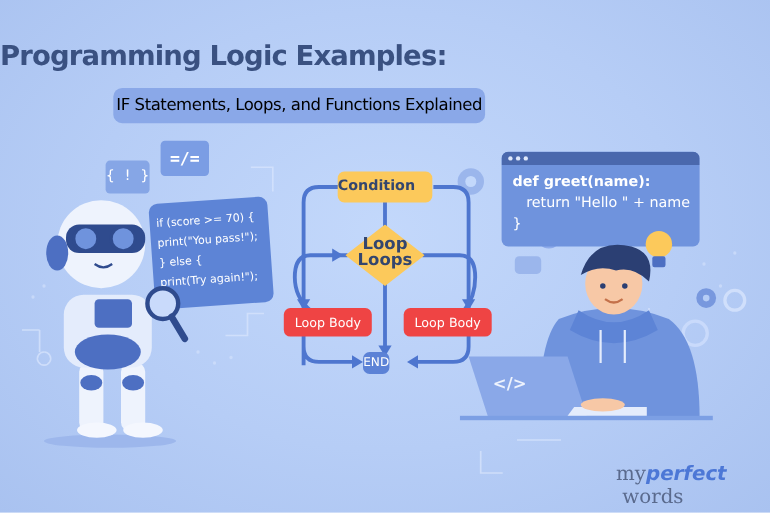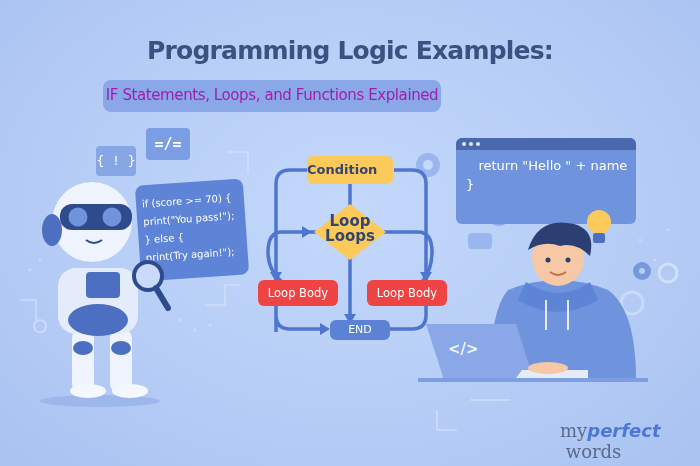--- a/index.html
+++ b/index.html
@@ -4,31 +4,31 @@
 <style>
   * { box-sizing: border-box; margin: 0; padding: 0; }
   html, body { width: 700px; height: 466px; overflow: hidden; }
   body {
     background: radial-gradient(ellipse at 50% 45%, #c3d8fb 0%, #b6cdf6 55%, #a9c2f0 100%);
     font-family: "Liberation Sans", sans-serif;
     position: relative;
   }
   .abs { position: absolute; }
   .title {
-    left: 0; width: 700px; top: 36px; text-align: center;
+    left: 0; width: 700px; top: 36px; 
     font-family: "DejaVu Sans", sans-serif; font-weight: bold;
     font-size: 25px; color: #3a5181; letter-spacing: -0.8px;
   }
   .subtitle-pill {
     left: 103px; top: 80px; width: 338px; height: 32px;
     background: #8aa8e8; border-radius: 8px;
   }
   .subtitle {
     left: 103px; top: 86px; width: 338px; text-align: center;
-    font-family: "DejaVu Sans", sans-serif; font-size: 15px; color: #a21caf;
+    font-family: "DejaVu Sans", sans-serif; font-size: 15px; color: #000000;
     letter-spacing: -0.4px;
   }
   .code-card {
     background: #5d84d6; border-radius: 8px; color: #ffffff;
     font-family: "DejaVu Sans", sans-serif;
   }
   .if-card {
     left: 138px; top: 182px; width: 108px; height: 96px;
     transform: rotate(-4deg); padding: 10px 6px;
     font-size: 10px; line-height: 18px;
@@ -148,29 +148,30 @@
 <svg class="abs" style="left:314px;top:204px" width="72" height="56">
   <polygon points="36,0 72,28 36,56 0,28" fill="#fcc95b"></polygon>
 </svg>
 <div class="abs" style="left:314px;top:214px;width:72px;text-align:center;font-family:'DejaVu Sans',sans-serif;font-weight:bold;font-size:15px;line-height:15px;color:#34466e;">
   <div>Loop</div>
   <div>Loops</div>
 </div>
 
 <div class="abs node-blue" style="left:258px;top:280px;width:80px;height:26px;border-radius:6px;text-align:center;line-height:26px;font-size:11.5px;">Loop Body</div>
 <div class="abs node-blue" style="left:367px;top:280px;width:80px;height:26px;border-radius:6px;text-align:center;line-height:26px;font-size:11.5px;">Loop Body</div>
-<div class="abs node-blue" style="left:330px;top:320px;width:60px;height:20px;border-radius:6px;text-align:center;line-height:20px;font-size:11px;background:#5c82d6;">END</div>
+<div class="abs node-blue" style="left:330px;top:320px;width:24px;height:20px;border-radius:6px;text-align:center;line-height:20px;font-size:11px;background:#5c82d6;">END</div>
 
 <div class="abs fn-window">
   <div class="fn-titlebar">
     <span class="dot" style="left:6px"></span>
     <span class="dot" style="left:13px"></span>
     <span class="dot" style="left:20px"></span>
   </div>
   <div class="fn-code">
+    <div style="font-weight:bold;">def greet(name):</div>
     <div style="white-space:pre;">   return "Hello " + name</div>
     <div>}</div>
   </div>
 </div>
 
 <svg class="abs" style="left:584px;top:206px" width="30" height="44">
   <circle cx="15" cy="16" r="12" fill="#fcc95b"></circle>
   <rect x="9" y="27" width="12" height="10" rx="2" fill="#4d6fc2"></rect>
 </svg>
 <div class="abs icon-box" style="left:468px;top:233px;width:24px;height:16px;background:#9bb6ec;"></div>

